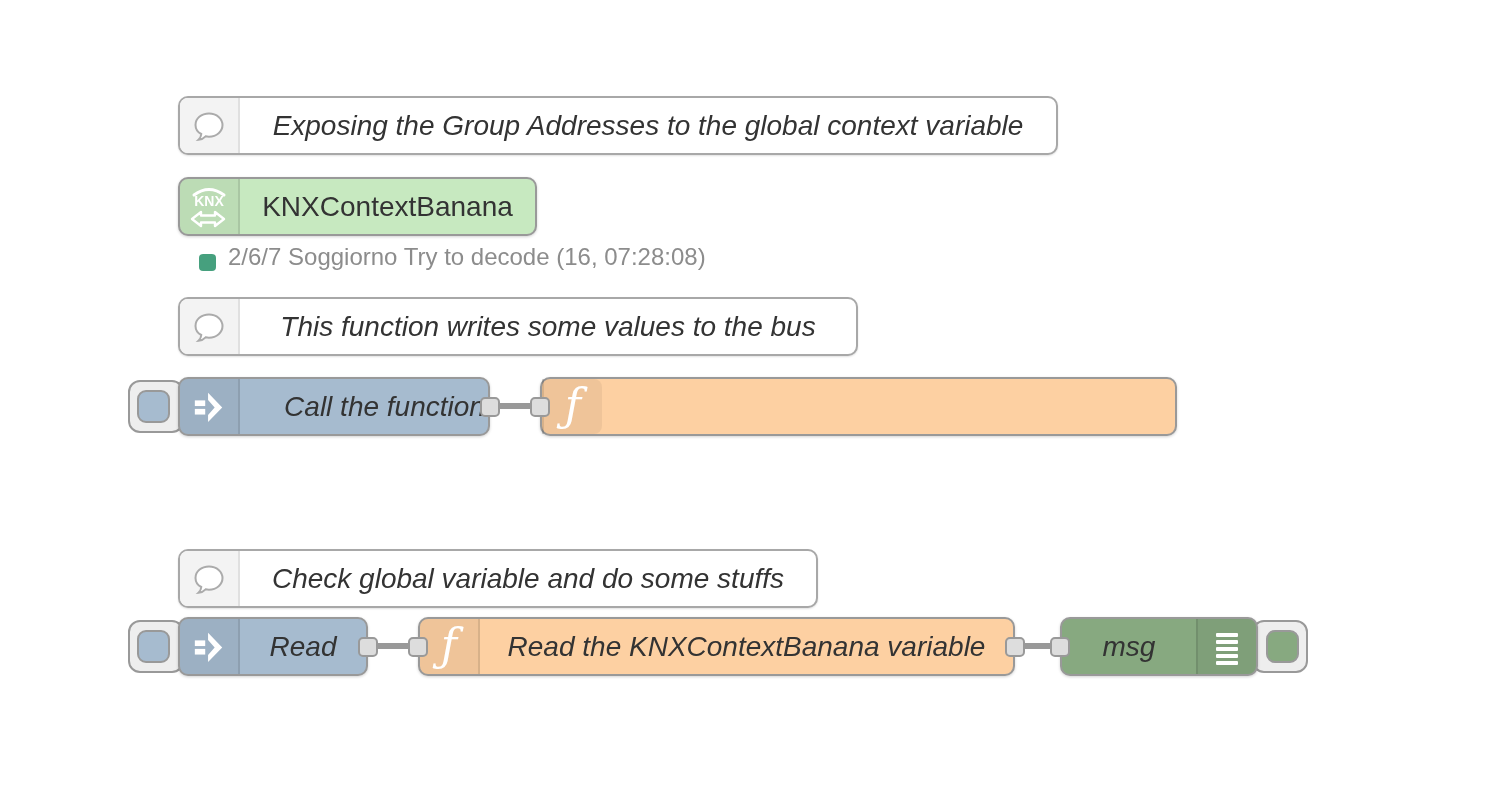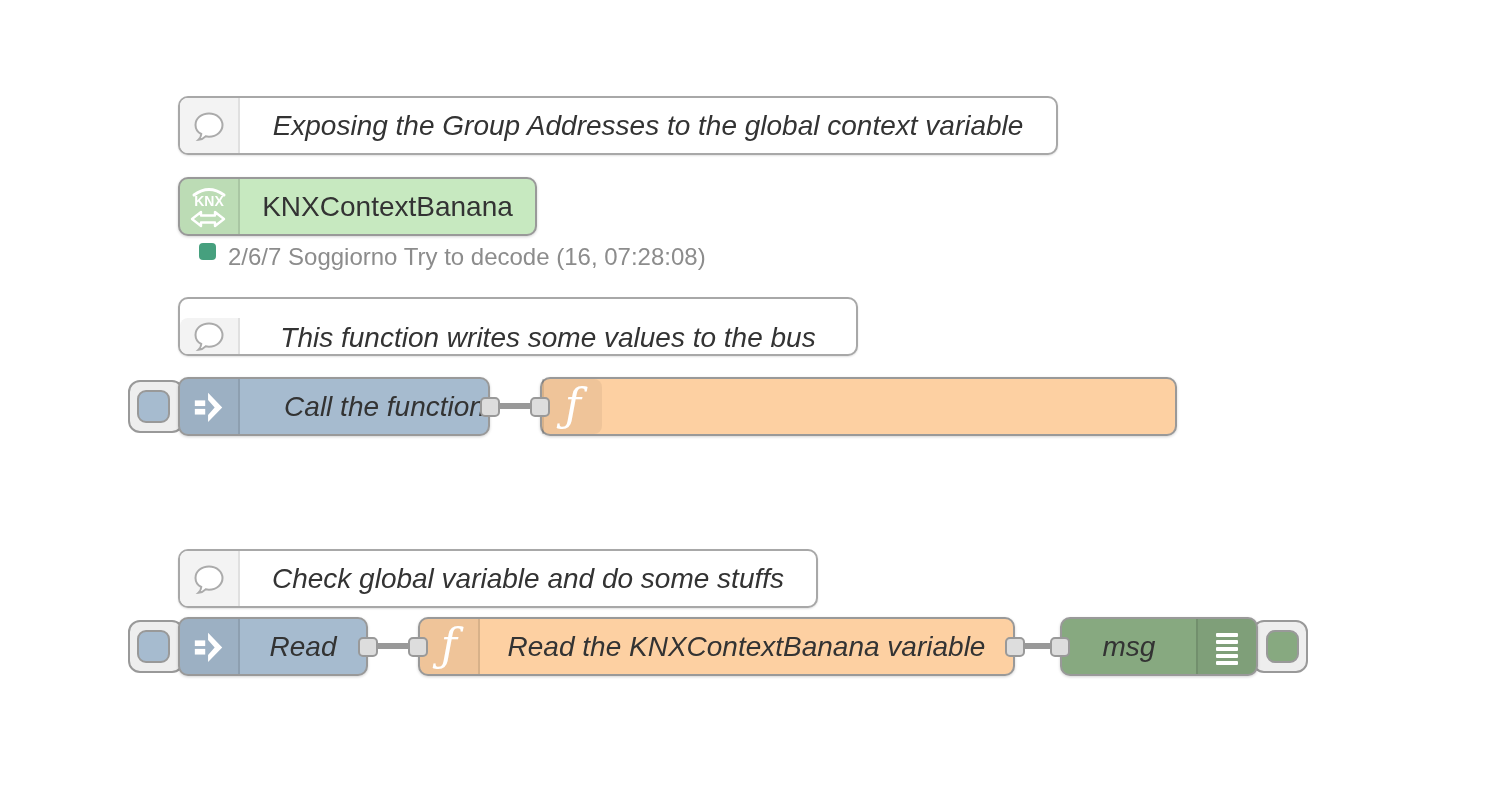--- a/index.html
+++ b/index.html
@@ -40,21 +40,21 @@
   .wire{position:absolute;height:6px;background:var(--wire);border-radius:3px;z-index:1;}
 
   .node-button{position:absolute;width:56px;height:53px;background:var(--button-bg);
     border:2px solid var(--node-border);border-radius:12px;z-index:0;display:flex;align-items:center;}
   .node-button .inner{width:33px;height:33px;border:2px solid var(--node-border);border-radius:9px;}
   .btn-left{padding-left:7px;justify-content:flex-start;}
   .btn-right{padding-right:7px;justify-content:flex-end;}
   .inner-inject{background:var(--inject-bg);}
   .inner-debug{background:var(--debug-bg);}
 
-  .status-row{position:absolute;display:flex;align-items:flex-start;z-index:2;}
+  .status-row{position:absolute;display:flex;align-items:flex-end;z-index:2;}
   .status-dot{width:17px;height:17px;border-radius:4px;background:var(--status-dot);flex:0 0 17px;}
   .status-text{margin-left:12px;font-size:24px;color:var(--status-text-color);white-space:nowrap;}
 
   svg{display:block;}
 </style>
 </head>
 <body>
 
 <div class="canvas">
 
@@ -76,21 +76,21 @@
       </svg>
     </div>
     <div class="label">Exposing the Group Addresses to the global context variable</div>
   </div>
 
   <div class="status-row" style="left:199px;top:243px;">
     <div class="status-dot"></div>
     <div class="status-text">2/6/7 Soggiorno Try to decode (16, 07:28:08)</div>
   </div>
 
-  <div class="node comment italic" style="left:178px;top:297px;width:680px;align-items:flex-end;">
+  <div class="node comment italic" style="left:178px;top:297px;width:680px;">
     <div class="icon-region icon-left">
       <svg width="36" height="36" viewBox="0 0 36 36">
         <path d="M18 5.5 C10.2 5.5 4.5 10.6 4.5 16.9 C4.5 20.8 6.8 24.1 10.3 26 C10.1 28.2 9.1 30.2 7.5 31.7 C10.5 31.4 13 30.1 14.6 28.3 C15.7 28.6 16.8 28.7 18 28.7 C25.8 28.7 31.5 23.4 31.5 17.1 C31.5 10.7 25.8 5.5 18 5.5 Z" fill="#ffffff" stroke="#ababab" stroke-width="2"></path>
       </svg>
     </div>
     <div class="label">This function writes some values to the bus</div>
   </div>
 
   <div class="node-button btn-left" style="left:128px;top:380px;">
     <div class="inner inner-inject"></div>

